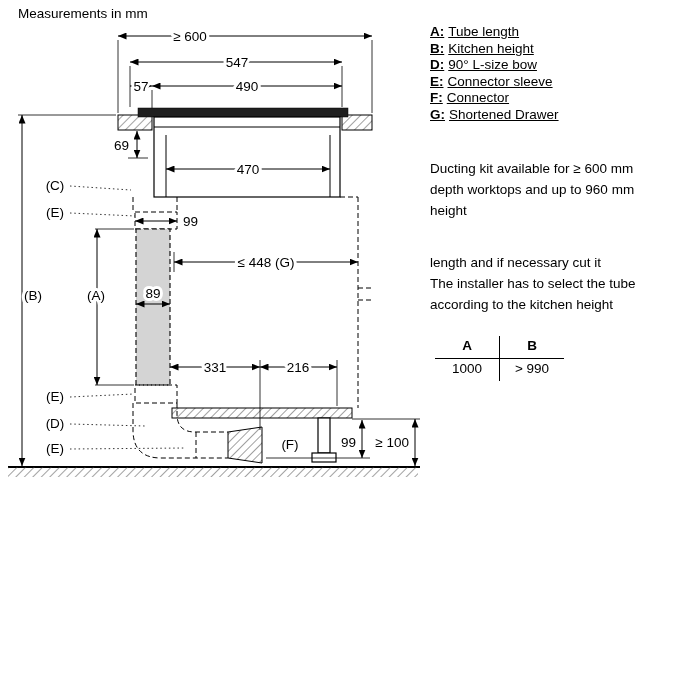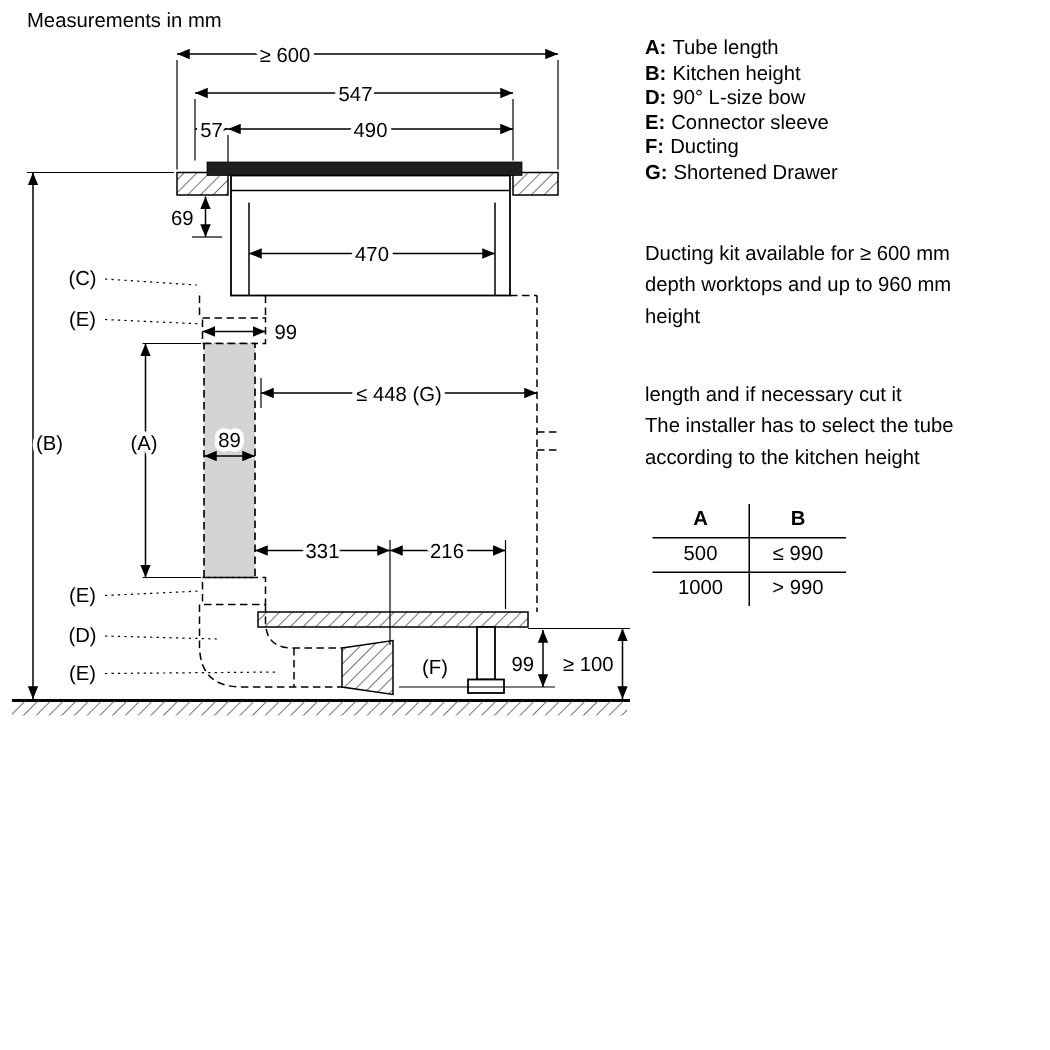--- a/index.html
+++ b/index.html
@@ -22,21 +22,21 @@
   svg .dash { stroke-dasharray:5 3; }
   svg .dot  { stroke-dasharray:1.5 2.8; }
   svg .solid { stroke:#000; stroke-width:1.2; fill:#fff; }
   svg .hatchfill { fill:url(#hatch); stroke:#000; stroke-width:1; }
   svg .hatchonly { fill:url(#hatch); stroke:none; }
   svg .tubefill { fill:#d4d4d4; stroke:#000; stroke-width:1.1; stroke-dasharray:5 3; }
   svg .dashshape { fill:none; stroke:#000; stroke-width:1; stroke-dasharray:5 3; }
   svg .flange { fill:#1f1f1f; stroke:#000; stroke-width:0.5; }
 
   #info { position:absolute; left:430px; top:0; width:262px; font-size:13.5px; }
-  #legend { position:absolute; left:0; top:24px; }
+  #legend { position:absolute; left:0; top:24px;text-decoration:underline; }
   .legend-item { line-height:16.5px; white-space:nowrap; }
   .legend-item b { margin-right:4px; }
   .note { position:absolute; left:0; width:250px; line-height:21px; }
   #note1 { top:158px; }
   #note2 { top:252px; }
   #tablewrap { position:absolute; left:5px; top:336px; }
   table.spec { border-collapse:collapse; font-size:13.5px; }
   table.spec th, table.spec td { width:64px; text-align:center; padding:2px 0 5px 0; }
   table.spec th { font-weight:bold; border-bottom:1px solid #000; }
   table.spec th:first-child, table.spec td:first-child { border-right:1px solid #000; }
@@ -190,21 +190,21 @@
       <div class="legend-item">
         <b>B:</b><span>Kitchen height</span>
       </div>
       <div class="legend-item">
         <b>D:</b><span>90° L-size bow</span>
       </div>
       <div class="legend-item">
         <b>E:</b><span>Connector sleeve</span>
       </div>
       <div class="legend-item">
-        <b>F:</b><span>Ducting</span>
+        <b>F:</b><span>Connector</span>
       </div>
       <div class="legend-item">
         <b>G:</b><span>Shortened Drawer</span>
       </div>
     </div>
 
     <div class="note" id="note1">
       <div>Ducting kit available for ≥ 600 mm</div>
       <div>depth worktops and up to 960 mm</div>
       <div>height</div>
@@ -218,24 +218,20 @@
 
     <div id="tablewrap">
       <table class="spec">
         <thead>
           <tr>
             <th>A</th>
             <th>B</th>
           </tr>
         </thead>
         <tbody>
-          <tr class="r0">
-            <td>500</td>
-            <td>≤ 990</td>
-          </tr>
           <tr>
             <td>1000</td>
             <td>&gt; 990</td>
           </tr>
         </tbody>
       </table>
     </div>
 
   </div>
 </div>

